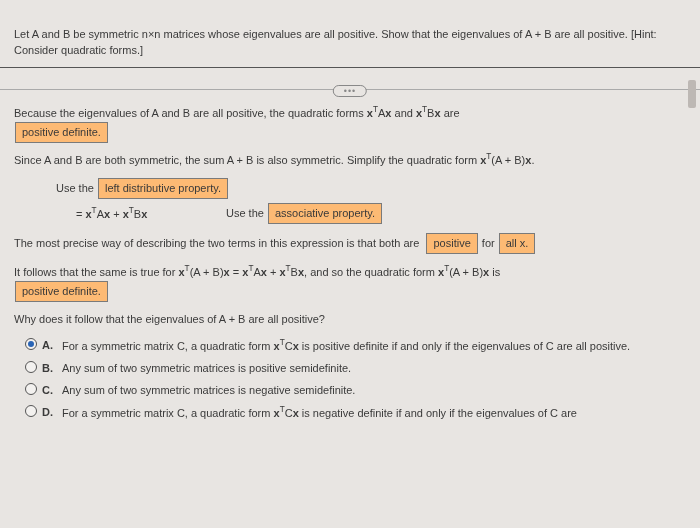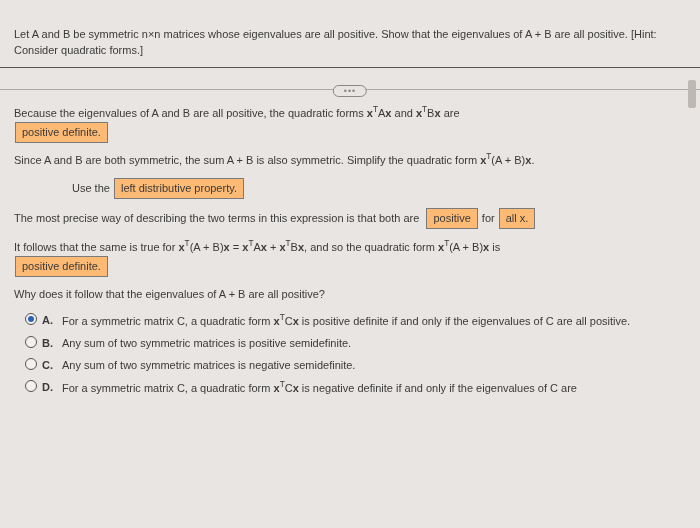--- a/index.html
+++ b/index.html
@@ -46,21 +46,21 @@
     .ans-box {
       display: inline-block;
       border: 1px solid #7a7a7a;
       padding: 1px 6px;
       background: #fdba74;
       margin: 0 1px;
       vertical-align: baseline;
     }
     .eq-row { display: flex; align-items: baseline; margin-bottom: 4px; }
     .eq-left { width: 170px; }
-    .eq-text { margin-left: 44px; }
+    .eq-text { margin-left: 28px; }
     .choices { margin-top: 6px; margin-left: 6px; }
     .choice-row { display: flex; align-items: flex-start; margin-bottom: 5px; }
     .radio-wrap { width: 22px; display:flex; justify-content:center; padding-top:1px;}
     .radio-outer {
       width: 12px; height: 12px; border: 1px solid #555; border-radius: 50%;
       display: inline-flex; align-items:center; justify-content:center;
       background:#f3f1ef;
     }
     .radio-inner {
       width: 6px; height: 6px; border-radius: 50%; background: #2a64b5;
@@ -96,20 +96,27 @@
 
   <div class="para">
     <span>Since A and B are both symmetric, the sum A + B is also symmetric. Simplify the quadratic form <b>x</b><sup>T</sup>(A + B)<b>x</b>.</span>
   </div>
 
   <div class="para indent">
     <div class="eq-row">
       <span class="eq-text">
         <span>Use the</span>
         <span class="ans-box">left distributive property.</span>
+      </span>
+    </div>
+    <div class="eq-row">
+      <span class="eq-left" style="padding-left:48px;">= <b>x</b><sup>T</sup>A<b>x</b> + <b>x</b><sup>T</sup>B<b>x</b></span>
+      <span class="eq-text">
+        <span>Use the</span>
+        <span class="ans-box">associative property.</span>
       </span>
     </div>
   </div>
 
   <div class="para">
     <span>The most precise way of describing the two terms in this expression is that both are</span>
     &nbsp;<span class="ans-box">positive</span>
     <span>for</span>
     <span class="ans-box">all x.</span>
   </div>

